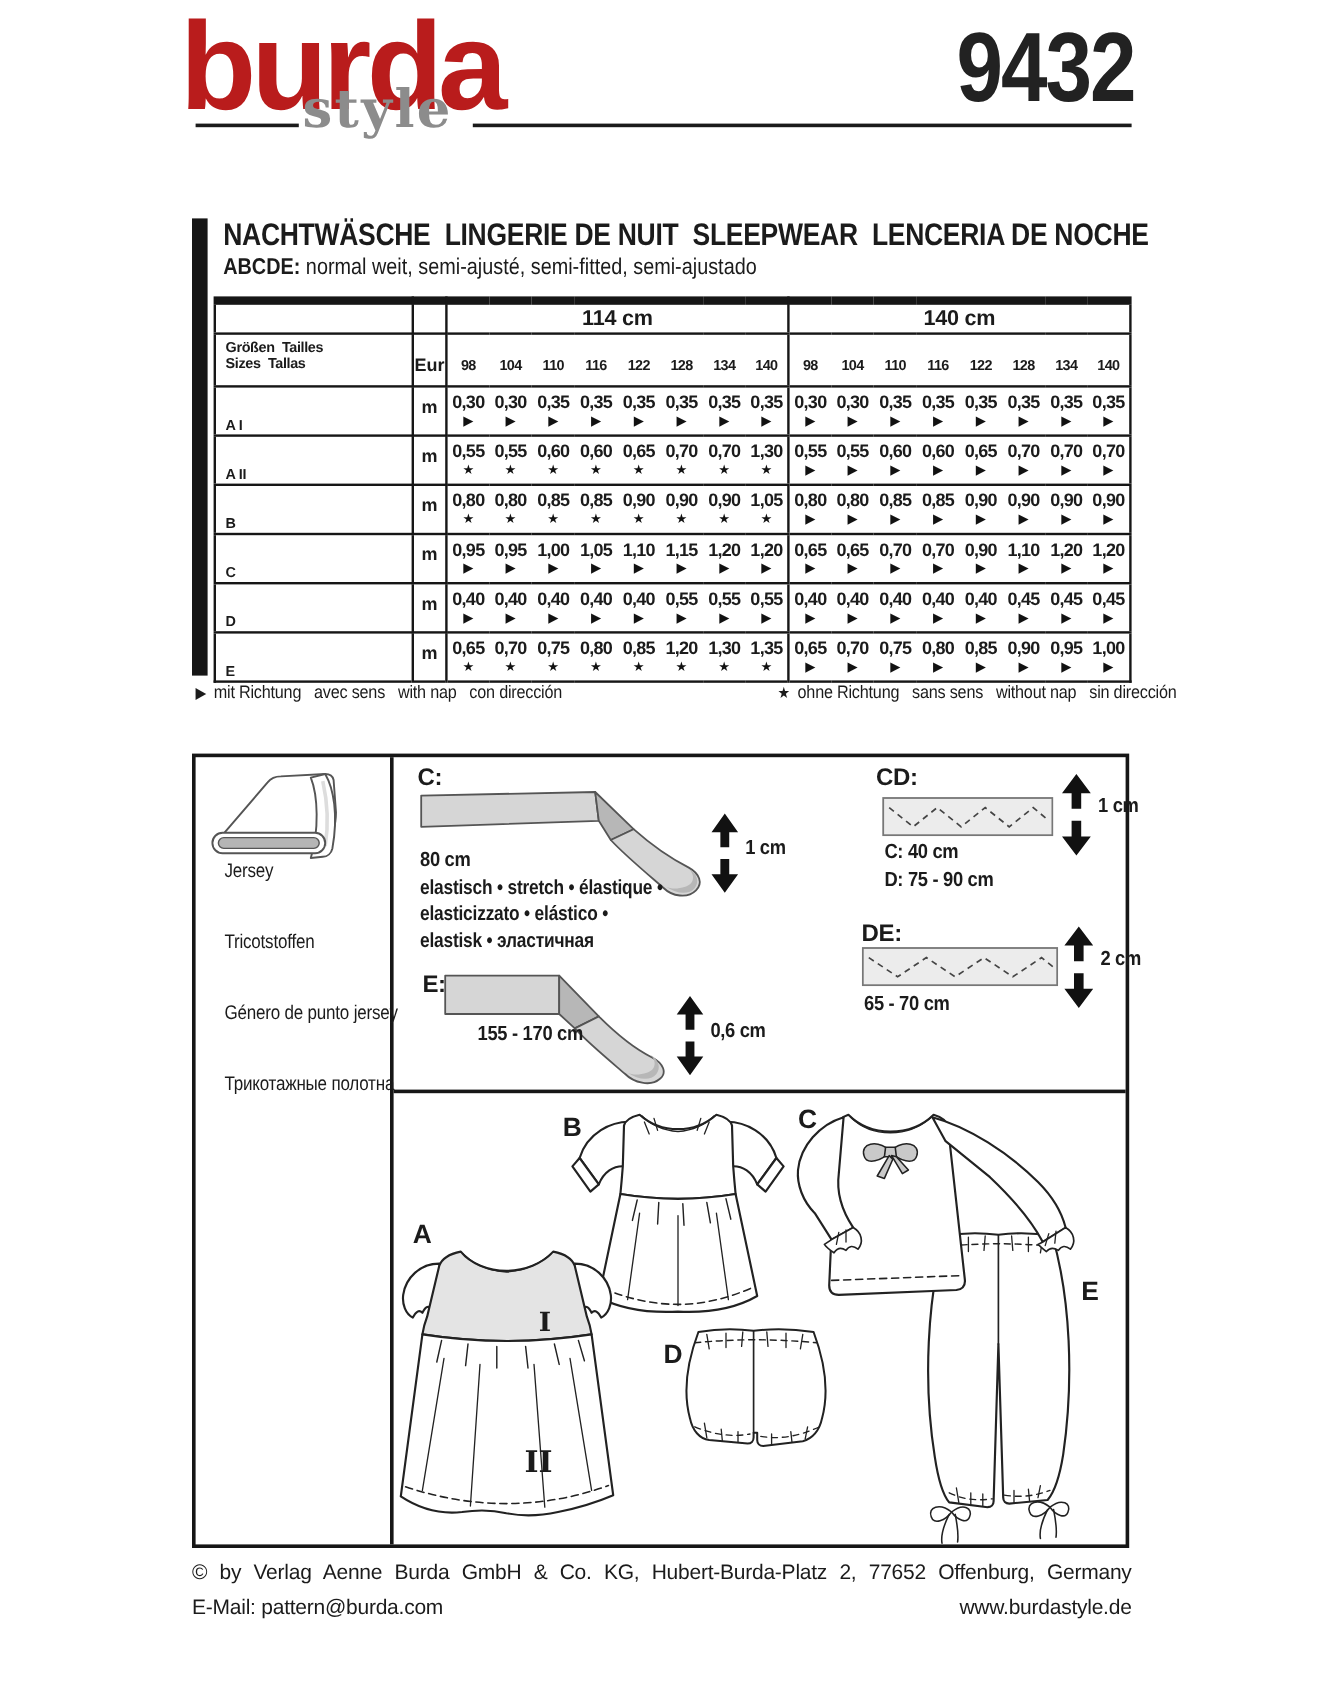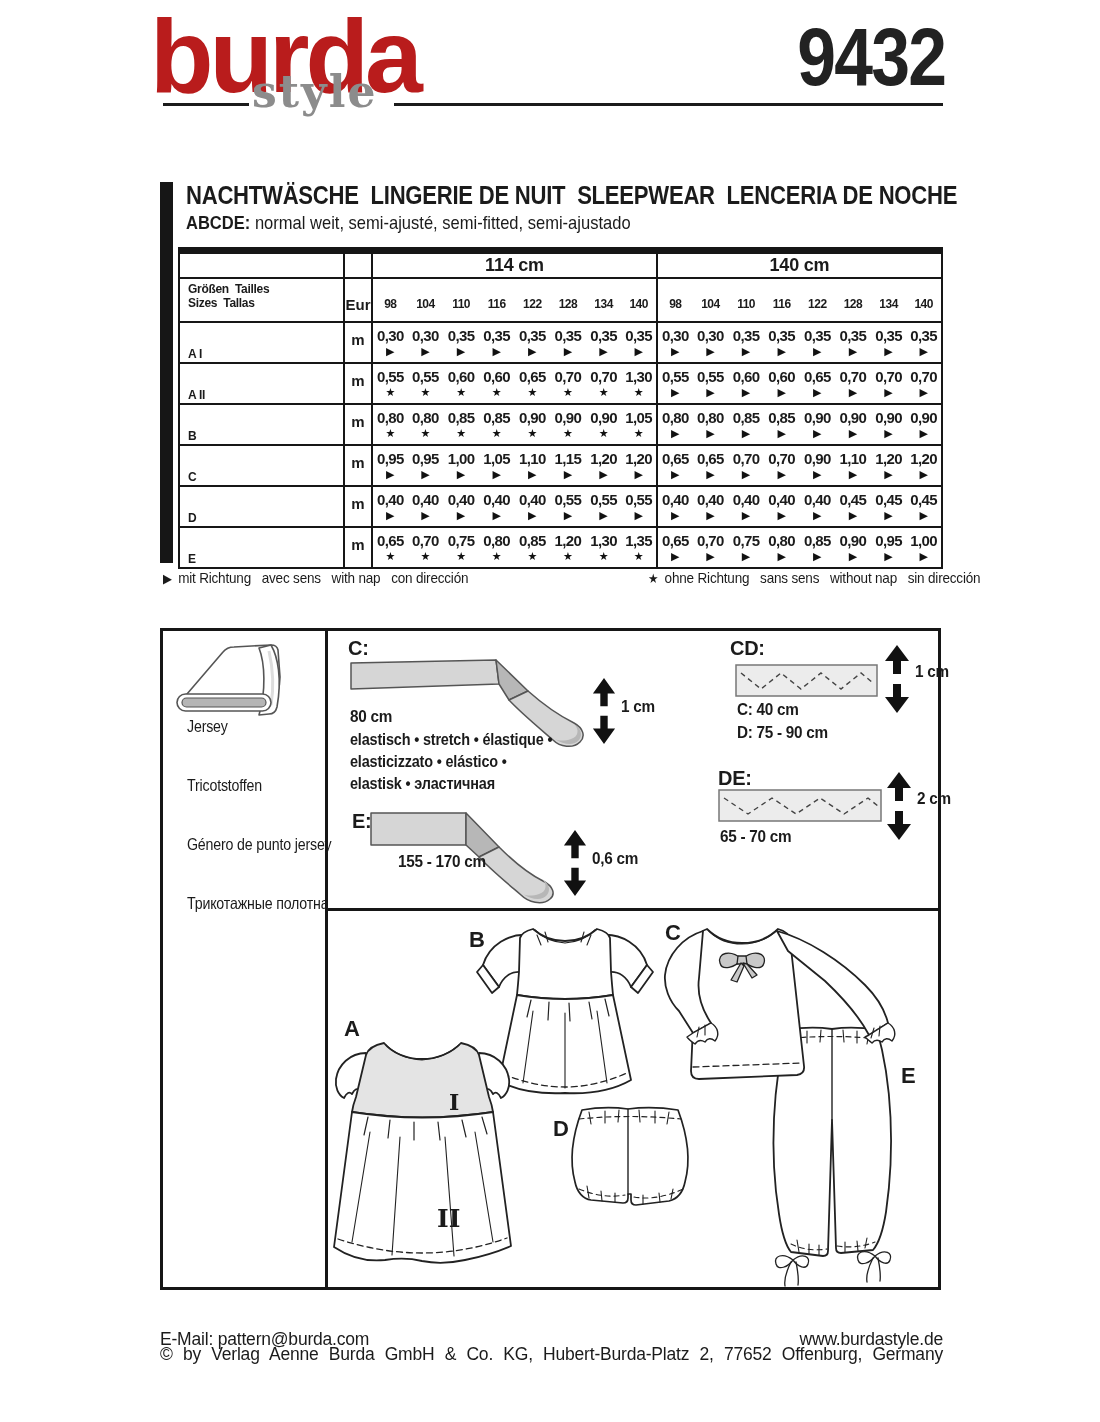--- a/index.html
+++ b/index.html
@@ -57,21 +57,21 @@
   .fabric-item{height:59px;font-size:16.5px;letter-spacing:-.2px;transform:scaleX(.86);transform-origin:0 0;white-space:nowrap;}
 
   .nlabel{font-size:20px;font-weight:700;letter-spacing:-.3px;}
   .mlabel{font-size:17px;font-weight:700;letter-spacing:-.3px;white-space:nowrap;transform:scaleX(.9);transform-origin:0 0;}
   .desc{font-size:17px;font-weight:700;line-height:22px;letter-spacing:-.2px;transform:scaleX(.85);transform-origin:0 0;white-space:nowrap;}
 
   .vlabel{font-size:22px;font-weight:700;}
   .plabel{font-family:"DejaVu Serif",serif;font-weight:700;}
   .marrow{display:block;}
 
-  .f1{left:160px;top:1300px;width:783px;font-size:17.5px;text-align:justify;text-align-last:justify;letter-spacing:-.2px;margin-top:44px;}
+  .f1{left:160px;top:1300px;width:783px;font-size:17.5px;text-align:justify;text-align-last:justify;letter-spacing:-.2px;}
   .f2{top:1329px;font-size:17.5px;letter-spacing:-.2px;}
   .f2-email{left:160px;}
   .f2-web{right:157px;}
 </style>
 </head>
 <body>
 
 <div class="page">
 
   <div class="abs brand-main">burda</div>

